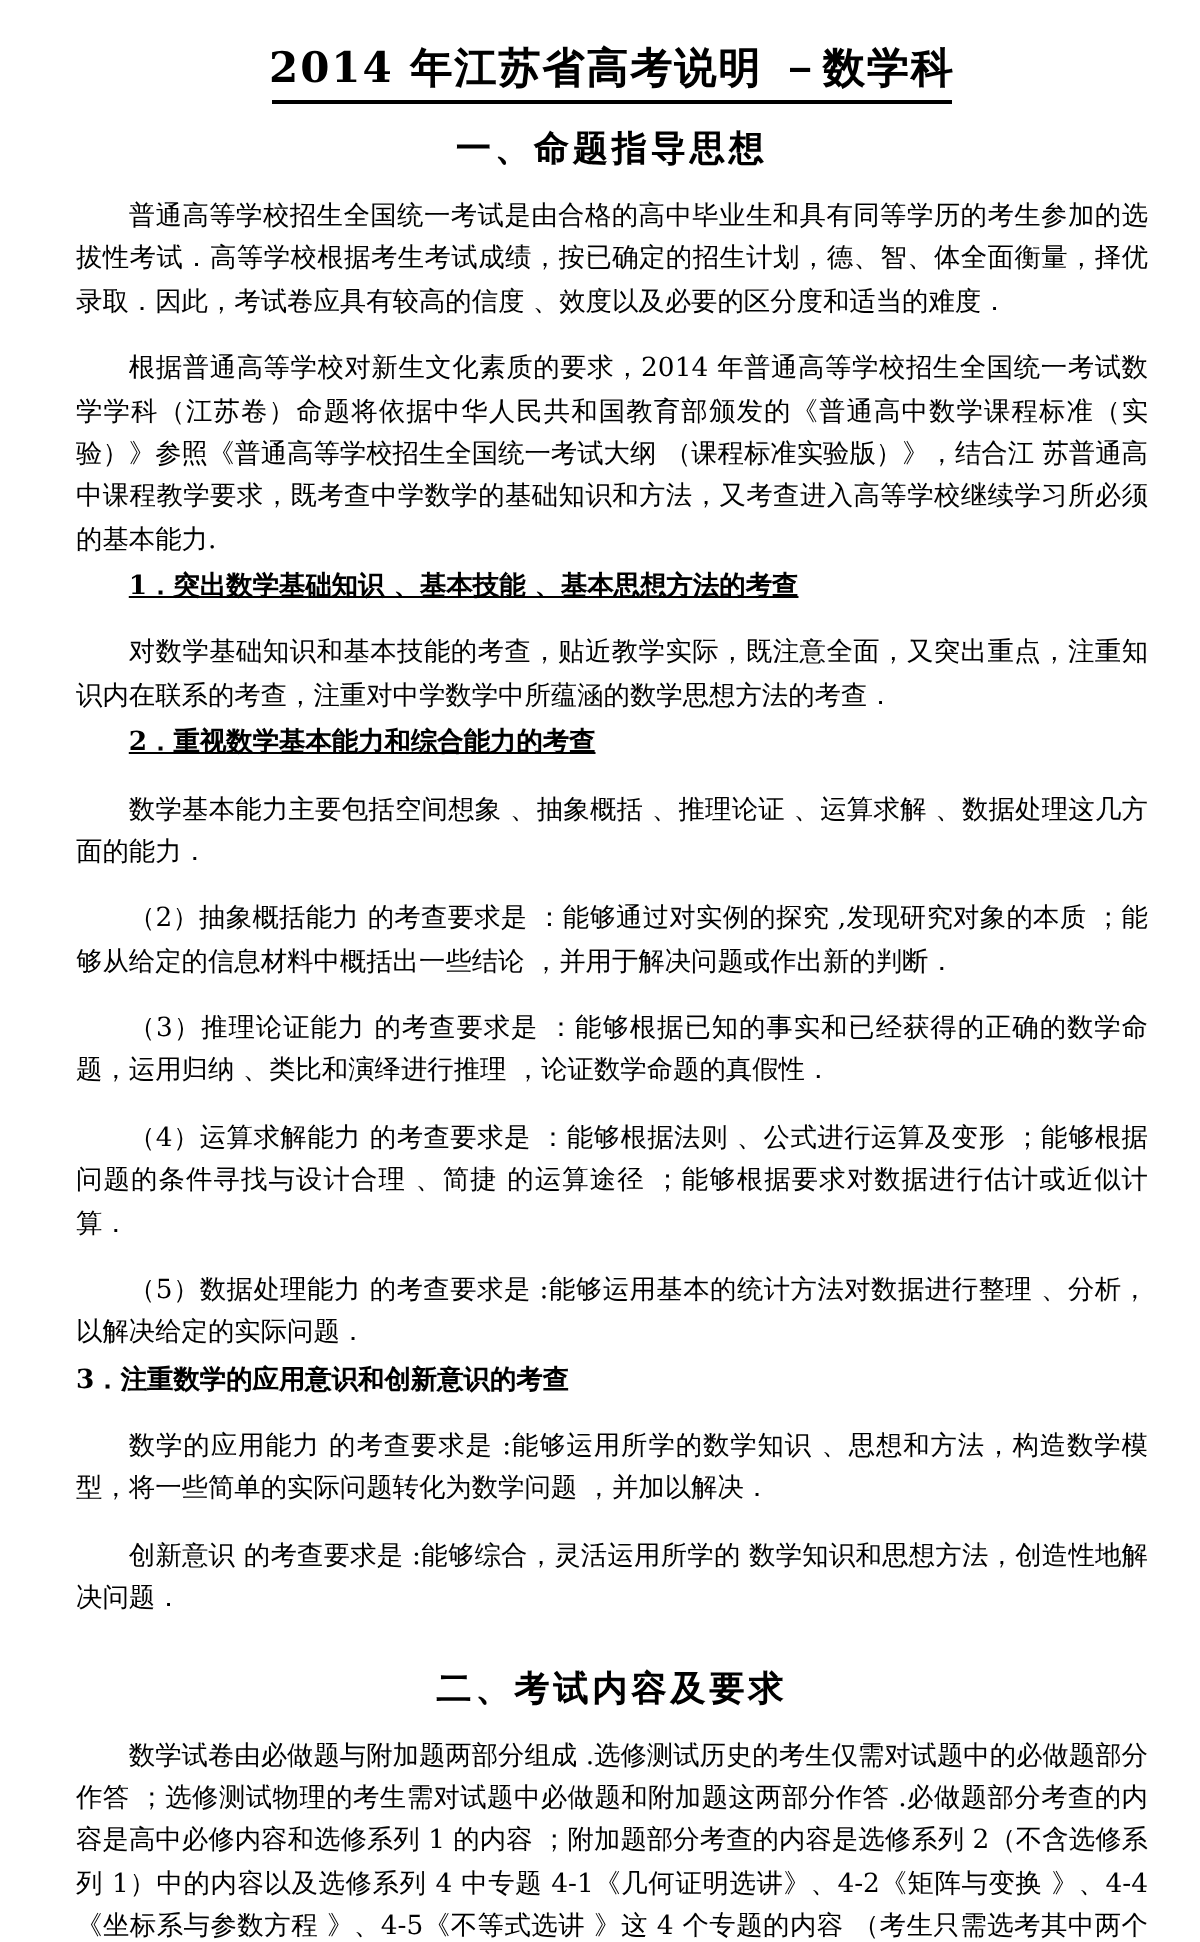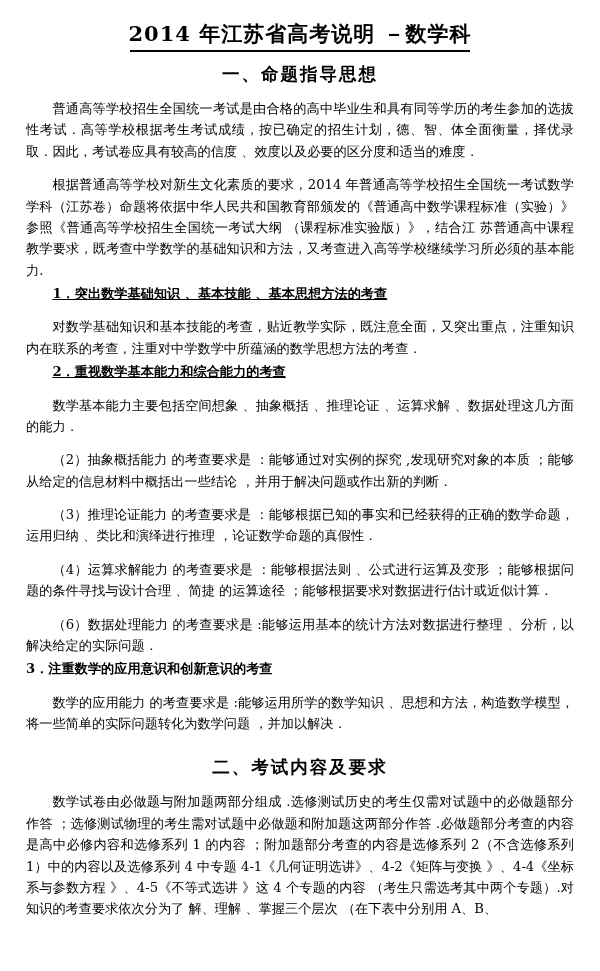--- a/index.html
+++ b/index.html
@@ -11,21 +11,21 @@
     width: 600px;
     height: 971px;
     font-family: "DejaVu Serif", "Liberation Serif", serif;
     color: #000000;
     overflow: hidden;
   }
   .page {
     width: 600px;
     height: 971px;
     box-sizing: border-box;
-    padding: 14px 26px 0 26px;
+    padding: 14px 26px 0 38px;
     position: relative;
   }
   .doc-title {
     text-align: center;
     font-size: 21px;
     font-weight: bold;
     letter-spacing: 1px;
     margin: 6px 0 2px 0;
     font-family: "DejaVu Serif", "Liberation Serif", serif;
   }
@@ -79,23 +79,24 @@
 
   <p class="para">普通高等学校招生全国统一考试是由合格的高中毕业生和具有同等学历的考生参加的选拔性考试．高等学校根据考生考试成绩，按已确定的招生计划，德、智、体全面衡量，择优录取．因此，考试卷应具有较高的信度 、效度以及必要的区分度和适当的难度．</p>
   <p class="para">根据普通高等学校对新生文化素质的要求，2014 年普通高等学校招生全国统一考试数学学科（江苏卷）命题将依据中华人民共和国教育部颁发的《普通高中数学课程标准（实验）》参照《普通高等学校招生全国统一考试大纲 （课程标准实验版）》，结合江 苏普通高中课程教学要求，既考查中学数学的基础知识和方法，又考查进入高等学校继续学习所必须的基本能力.</p>
   <p class="sub-head">1．突出数学基础知识 、基本技能 、基本思想方法的考查</p>
   <p class="para">对数学基础知识和基本技能的考查，贴近教学实际，既注意全面，又突出重点，注重知识内在联系的考查，注重对中学数学中所蕴涵的数学思想方法的考查．</p>
   <p class="sub-head">2．重视数学基本能力和综合能力的考查</p>
   <p class="para">数学基本能力主要包括空间想象 、抽象概括 、推理论证 、运算求解 、数据处理这几方面的能力．</p>
   <p class="para">（2）抽象概括能力 的考查要求是 ：能够通过对实例的探究 ,发现研究对象的本质 ；能够从给定的信息材料中概括出一些结论 ，并用于解决问题或作出新的判断．</p>
   <p class="para">（3）推理论证能力 的考查要求是 ：能够根据已知的事实和已经获得的正确的数学命题，运用归纳 、类比和演绎进行推理 ，论证数学命题的真假性．</p>
   <p class="para">（4）运算求解能力 的考查要求是 ：能够根据法则 、公式进行运算及变形 ；能够根据问题的条件寻找与设计合理 、简捷 的运算途径 ；能够根据要求对数据进行估计或近似计算．</p>
-  <p class="para">（6）数据处理能力 的考查要求是 :能够运用基本的统计方法对数据进行整理 、分析，以解决给定的实际问题．</p>
+  <p class="para">（5）数据处理能力 的考查要求是 :能够运用基本的统计方法对数据进行整理 、分析，以解决给定的实际问题．</p>
   <p class="sub-head-flat">3．注重数学的应用意识和创新意识的考查</p>
   <p class="para">数学的应用能力 的考查要求是 :能够运用所学的数学知识 、思想和方法，构造数学模型，将一些简单的实际问题转化为数学问题 ，并加以解决．</p>
+  <p class="para">创新意识 的考查要求是 :能够综合，灵活运用所学的 数学知识和思想方法，创造性地解决问题．</p>
 
   <div class="spacer-md"></div>
 
   <h2 class="section-head">二、考试内容及要求</h2>
 
   <p class="para">数学试卷由必做题与附加题两部分组成 .选修测试历史的考生仅需对试题中的必做题部分作答 ；选修测试物理的考生需对试题中必做题和附加题这两部分作答 .必做题部分考查的内容是高中必修内容和选修系列 1 的内容 ；附加题部分考查的内容是选修系列 2（不含选修系列 1）中的内容以及选修系列 4 中专题 4-1《几何证明选讲》、4-2《矩阵与变换 》、4-4《坐标系与参数方程 》、4-5《不等式选讲 》这 4 个专题的内容 （考生只需选考其中两个专题）.对知识的考查要求依次分为了 解、理解 、掌握三个层次 （在下表中分别用 A、B、</p>
 
 </div>
 
 </body></html>

